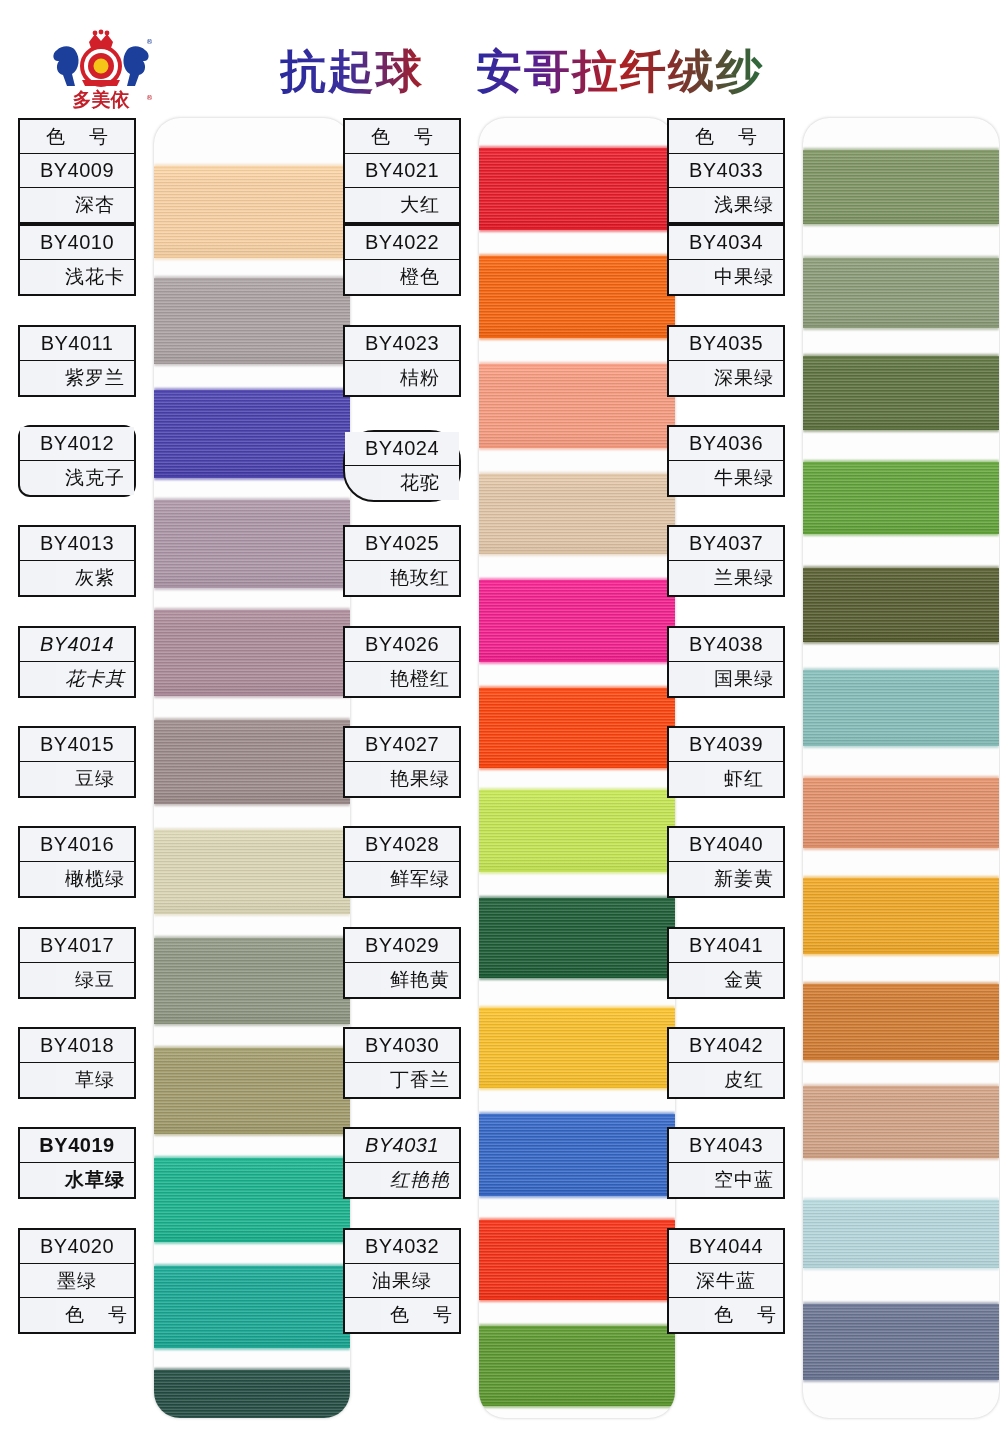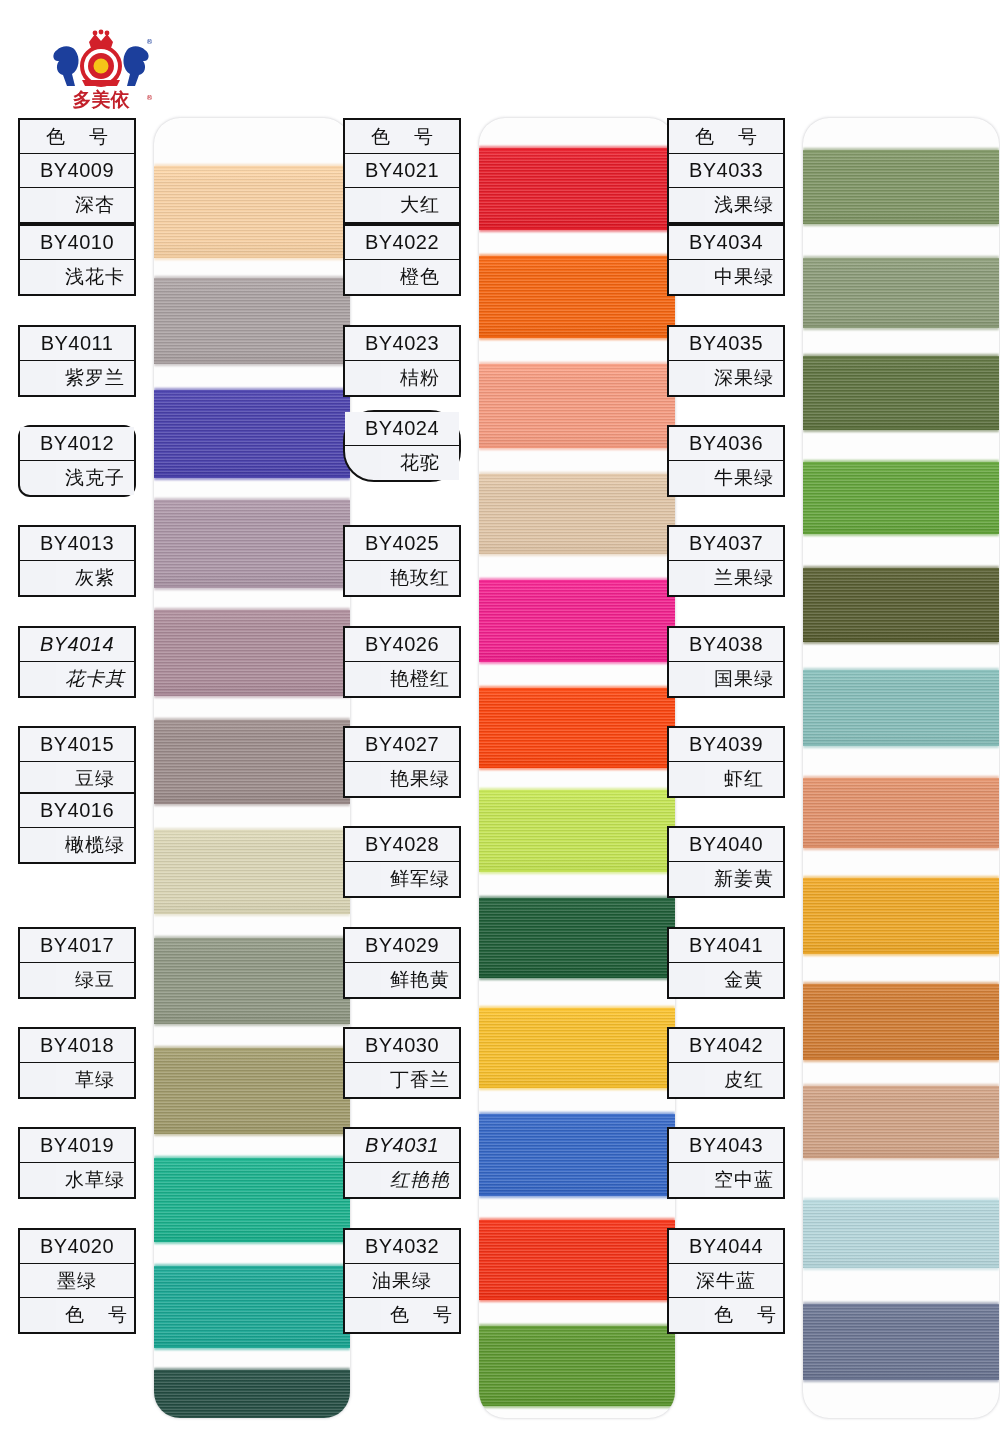--- a/index.html
+++ b/index.html
@@ -109,20 +109,28 @@
       <circle cx="56" cy="38" r="7.5" fill="#f5c518"></circle>
       <path d="M37 52 L75 52 L72 58 L40 58 Z" fill="#d2202a"></path>
 
       <text x="101" y="16" font-size="7" fill="#1c3f9c" font-family="DejaVu Sans, sans-serif">®</text>
       <text x="101" y="72" font-size="7" fill="#c2202a" font-family="DejaVu Sans, sans-serif">®</text>
 
       <text x="56" y="78" font-size="19" font-weight="bold" fill="#c2202a" text-anchor="middle" font-family="DejaVu Sans, sans-serif">多美依</text>
     </svg>
   </div>
 
+  <div id="title">
+    <span class="seg" style="background:linear-gradient(90deg,#2a2a9c 0%,#3c2f9e 45%,#a81f24 100%);
+                 -webkit-background-clip:text;background-clip:text;color:transparent;
+                 text-shadow:0 0 0 transparent;">抗起球</span>
+    <span class="seg" style="width:16px;"></span>
+    <span class="seg" style="background:linear-gradient(90deg,#2b2bA0 0%,#5a1f8e 22%,#b31f22 48%,#8c2a2a 66%,#2a6b3c 100%);
+                 -webkit-background-clip:text;background-clip:text;color:transparent;">安哥拉纤绒纱</span>
+  </div>
 </div>
 
 <div class="column" id="col-1">
   <div class="card">
     <div class="swatches">
         <div class="swatch" style="top: 48px; height: 92px;">
           <div class="yarn" style="background: linear-gradient(rgb(255, 217, 172) 0%, rgb(246, 207, 162) 18%, rgb(246, 207, 162) 82%, rgb(236, 197, 152) 100%);"></div>
           <div class="fuzz-t" style="background: rgb(246, 207, 162);"></div>
           <div class="fuzz-b" style="background: rgb(246, 207, 162);"></div>
         </div>
@@ -205,33 +213,33 @@
         <div class="lrow cname">灰紫</div>
       </div>
       <div class="labelgroup" style="top: 514px; font-style: italic;">
         <div class="lrow code">BY4014</div>
         <div class="lrow cname">花卡其</div>
       </div>
       <div class="labelgroup" style="top: 614px;">
         <div class="lrow code">BY4015</div>
         <div class="lrow cname">豆绿</div>
       </div>
-      <div class="labelgroup" style="top: 680px;">
+      <div class="labelgroup" style="top: 714px;">
         <div class="lrow code">BY4016</div>
         <div class="lrow cname">橄榄绿</div>
       </div>
       <div class="labelgroup" style="top: 815px;">
         <div class="lrow code">BY4017</div>
         <div class="lrow cname">绿豆</div>
       </div>
       <div class="labelgroup" style="top: 915px;">
         <div class="lrow code">BY4018</div>
         <div class="lrow cname">草绿</div>
       </div>
-      <div class="labelgroup" style="top: 1015px;">
+      <div class="labelgroup" style="top: 1015px; font-weight: bold;">
         <div class="lrow code">BY4019</div>
         <div class="lrow cname">水草绿</div>
       </div>
       <div class="labelgroup" style="top: 1116px;">
         <div class="lrow code">BY4020</div>
         <div class="lrow cname">墨绿</div>
         <div class="lrow head">色  号</div>
       </div>
     </div>
 </div>
@@ -308,21 +316,21 @@
         <div class="lrow cname">大红</div>
       </div>
       <div class="labelgroup" style="top: 112px;">
         <div class="lrow code">BY4022</div>
         <div class="lrow cname">橙色</div>
       </div>
       <div class="labelgroup" style="top: 213px;">
         <div class="lrow code">BY4023</div>
         <div class="lrow cname">桔粉</div>
       </div>
-      <div class="labelgroup" style="top: 298px; border-radius: 31px;">
+      <div class="labelgroup" style="top: 318px; border-radius: 31px;">
         <div class="lrow code">BY4024</div>
         <div class="lrow cname">花驼</div>
       </div>
       <div class="labelgroup" style="top: 413px;">
         <div class="lrow code">BY4025</div>
         <div class="lrow cname">艳玫红</div>
       </div>
       <div class="labelgroup" style="top: 514px;">
         <div class="lrow code">BY4026</div>
         <div class="lrow cname">艳橙红</div>

